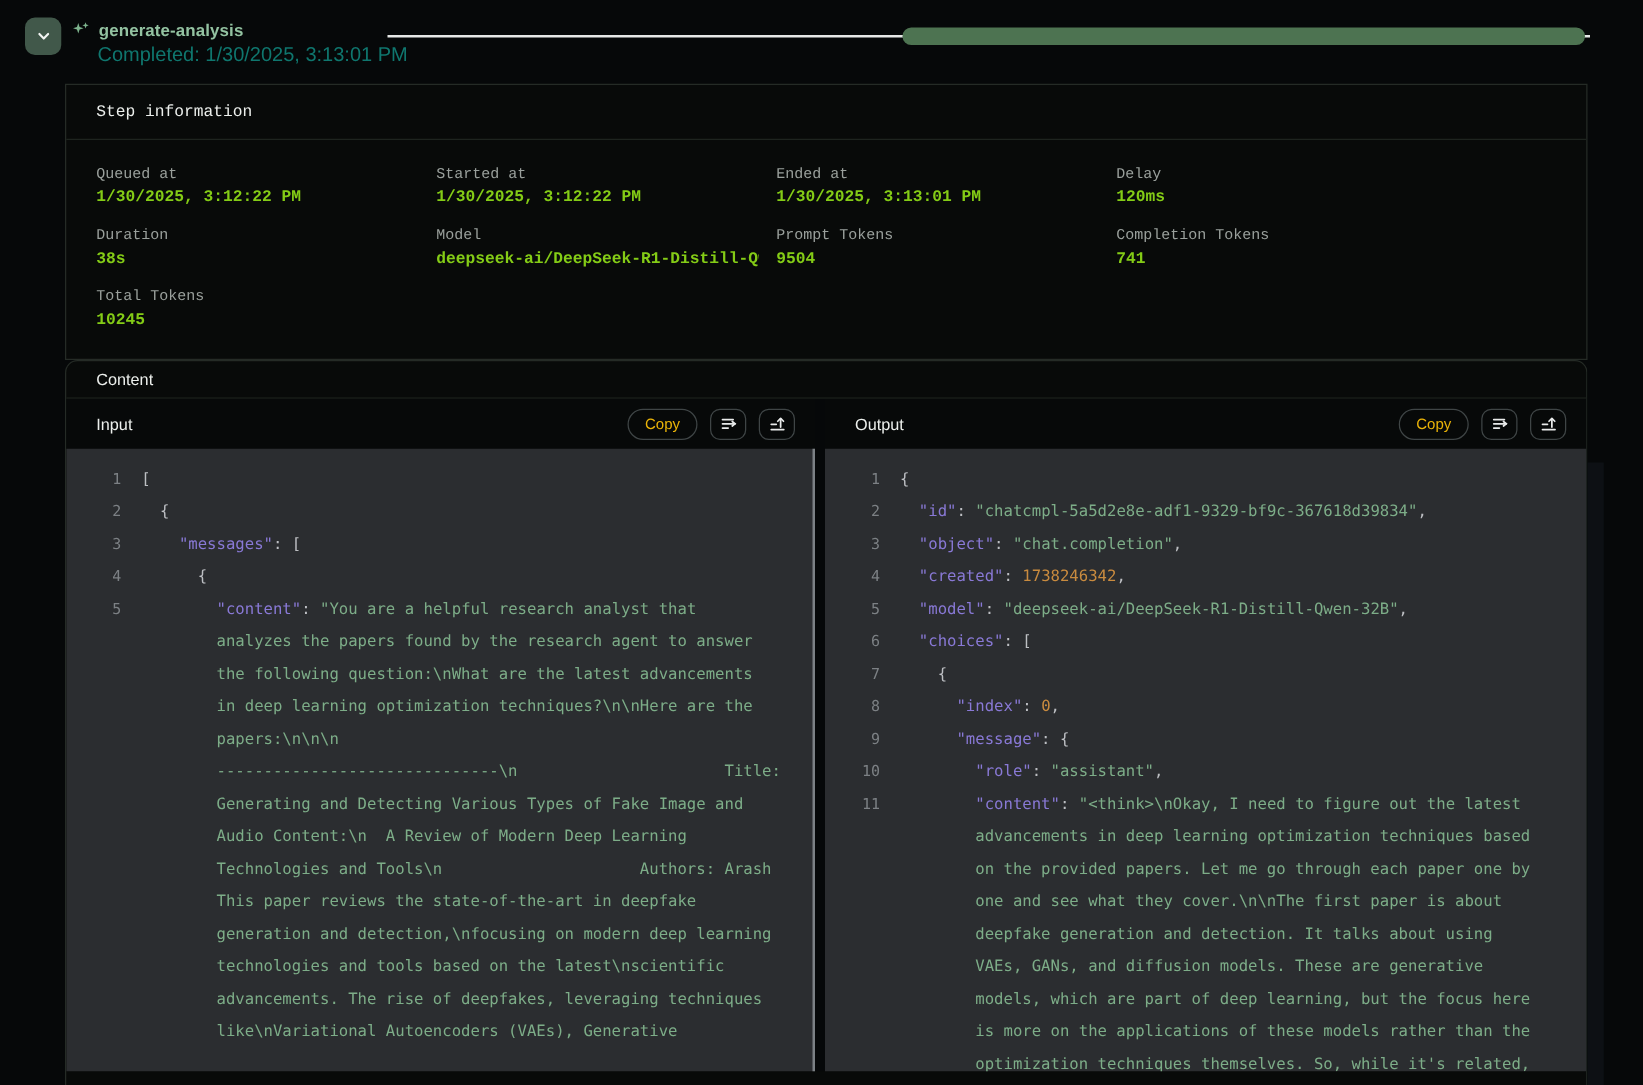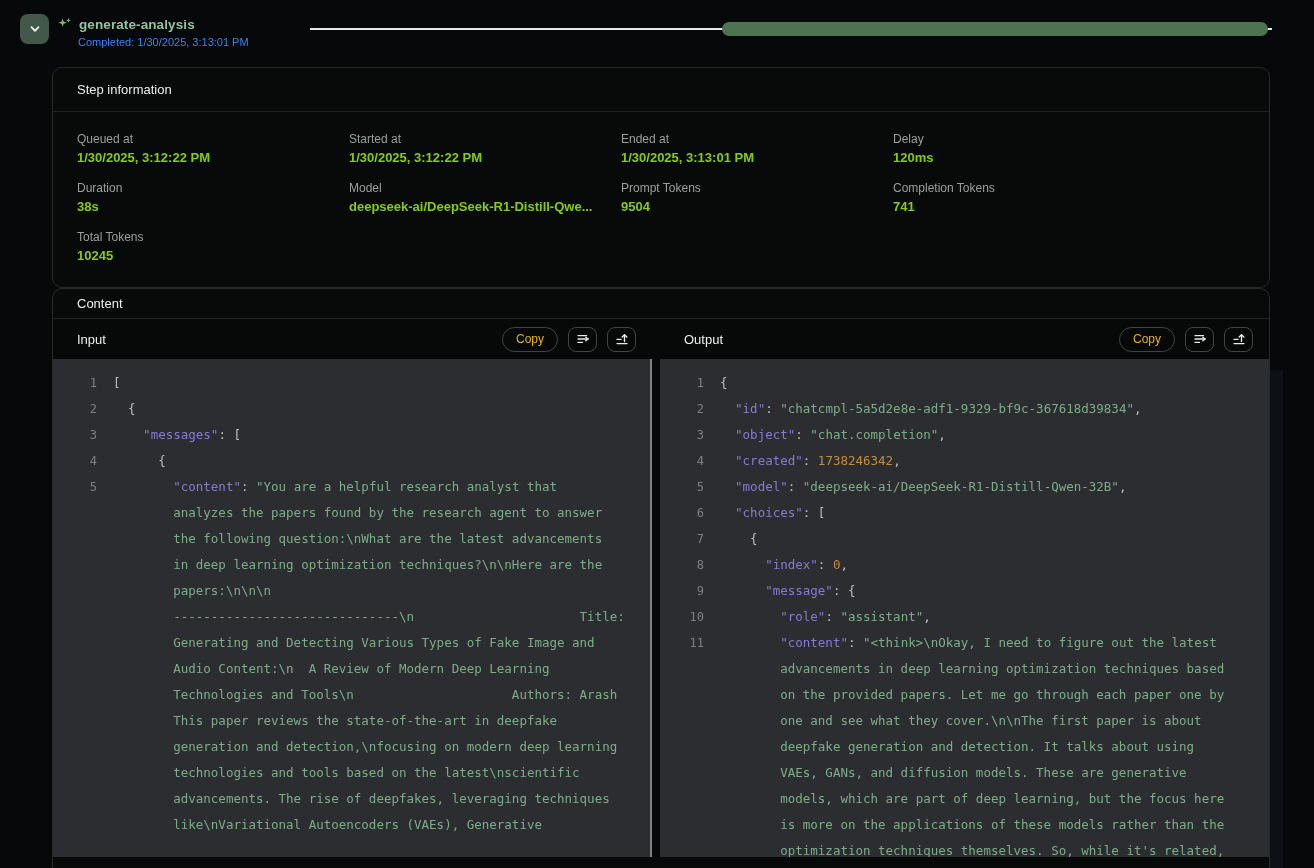--- a/index.html
+++ b/index.html
@@ -13,29 +13,29 @@
   .top-header { position: relative; height: 67px; }
   .chevron-btn {
     position: absolute; left: 20px; top: 14px;
     width: 29px; height: 30px; border-radius: 8px;
     background: #41584a; border: none; cursor: pointer;
     display: flex; align-items: center; justify-content: center;
   }
   .title-block { position: absolute; left: 57px; top: 17px; }
   .title-row { display: flex; align-items: center; gap: 7px; }
   .step-title { color: #93c2a1; font-size: 13.5px; font-weight: 600; letter-spacing: .1px; }
-  .subtitle { margin-top: 4px; margin-left: 21px; font-size: 11px; color: #3b82f6; }
+  .subtitle { margin-top: 4px; margin-left: 21px; font-size: 16px; color: #0f766e; }
   .timeline-line { position: absolute; left: 310px; top: 28px; width: 962px; height: 1.5px; background: #e6e8e7; }
   .timeline-bar { position: absolute; left: 722px; top: 22px; width: 546px; height: 14px; border-radius: 7px; background: #4d7351; }
   
   .panel {
     margin-left: 52px; width: 1218px;
     border: 1px solid #252b26; background: #080a09;
   }
-  .step-panel { border-radius: 10px; }
+  .step-panel { border-radius: 0; font-family: Liberation Mono, monospace; }
   .content-panel { border-radius: 10px 10px 0 0; height: 581px; overflow: hidden; border-bottom: none; }
   .panel-header {
     height: 44px; display: flex; align-items: center;
     padding: 0 24px; border-bottom: 1px solid #1e241f;
     font-size: 13px; font-weight: 500; color: #ecefec;
   }
   .content-panel .panel-header { height: 30px; }
   
   .fields {
     display: grid; grid-template-columns: repeat(4, 272px);

